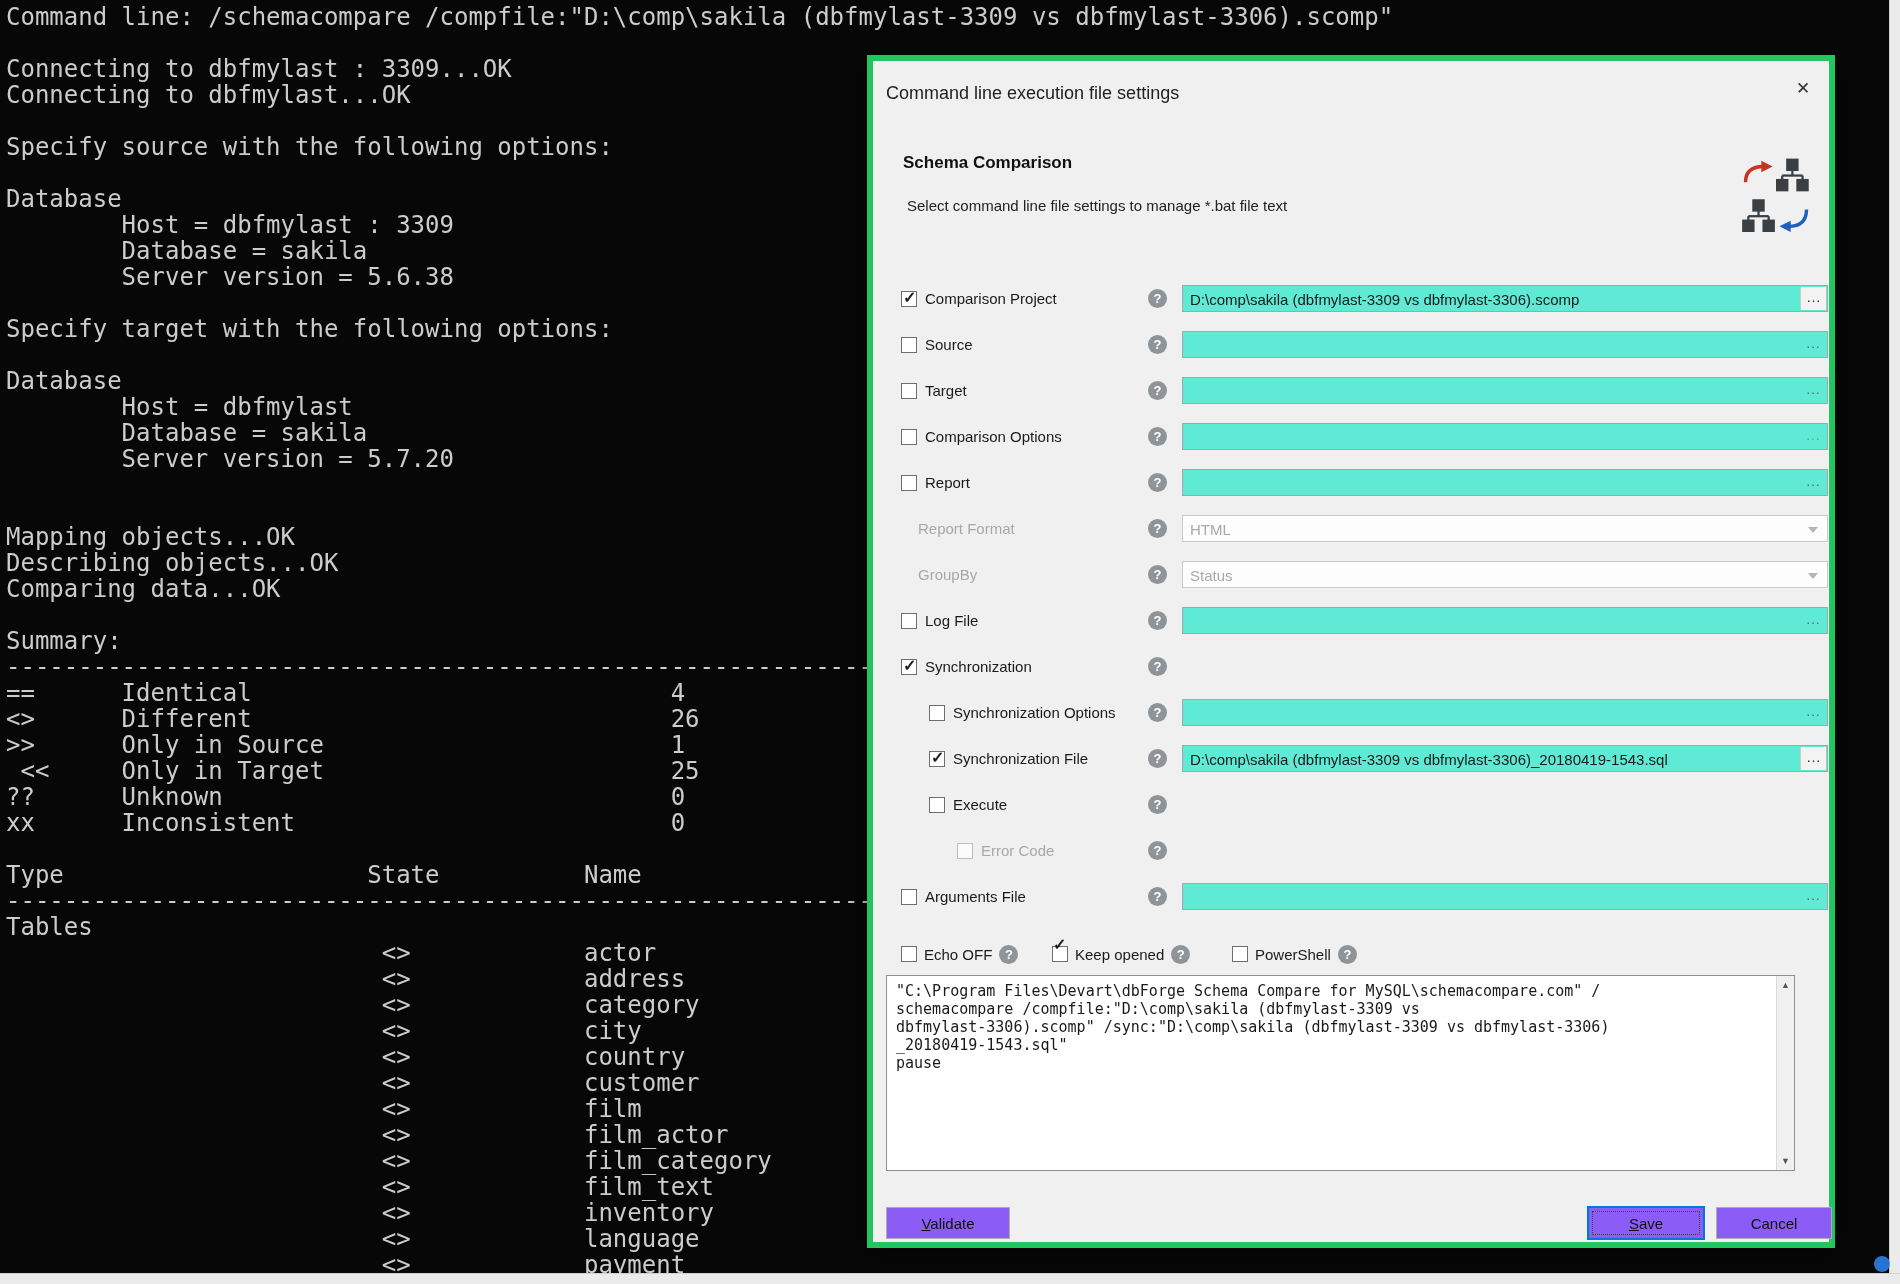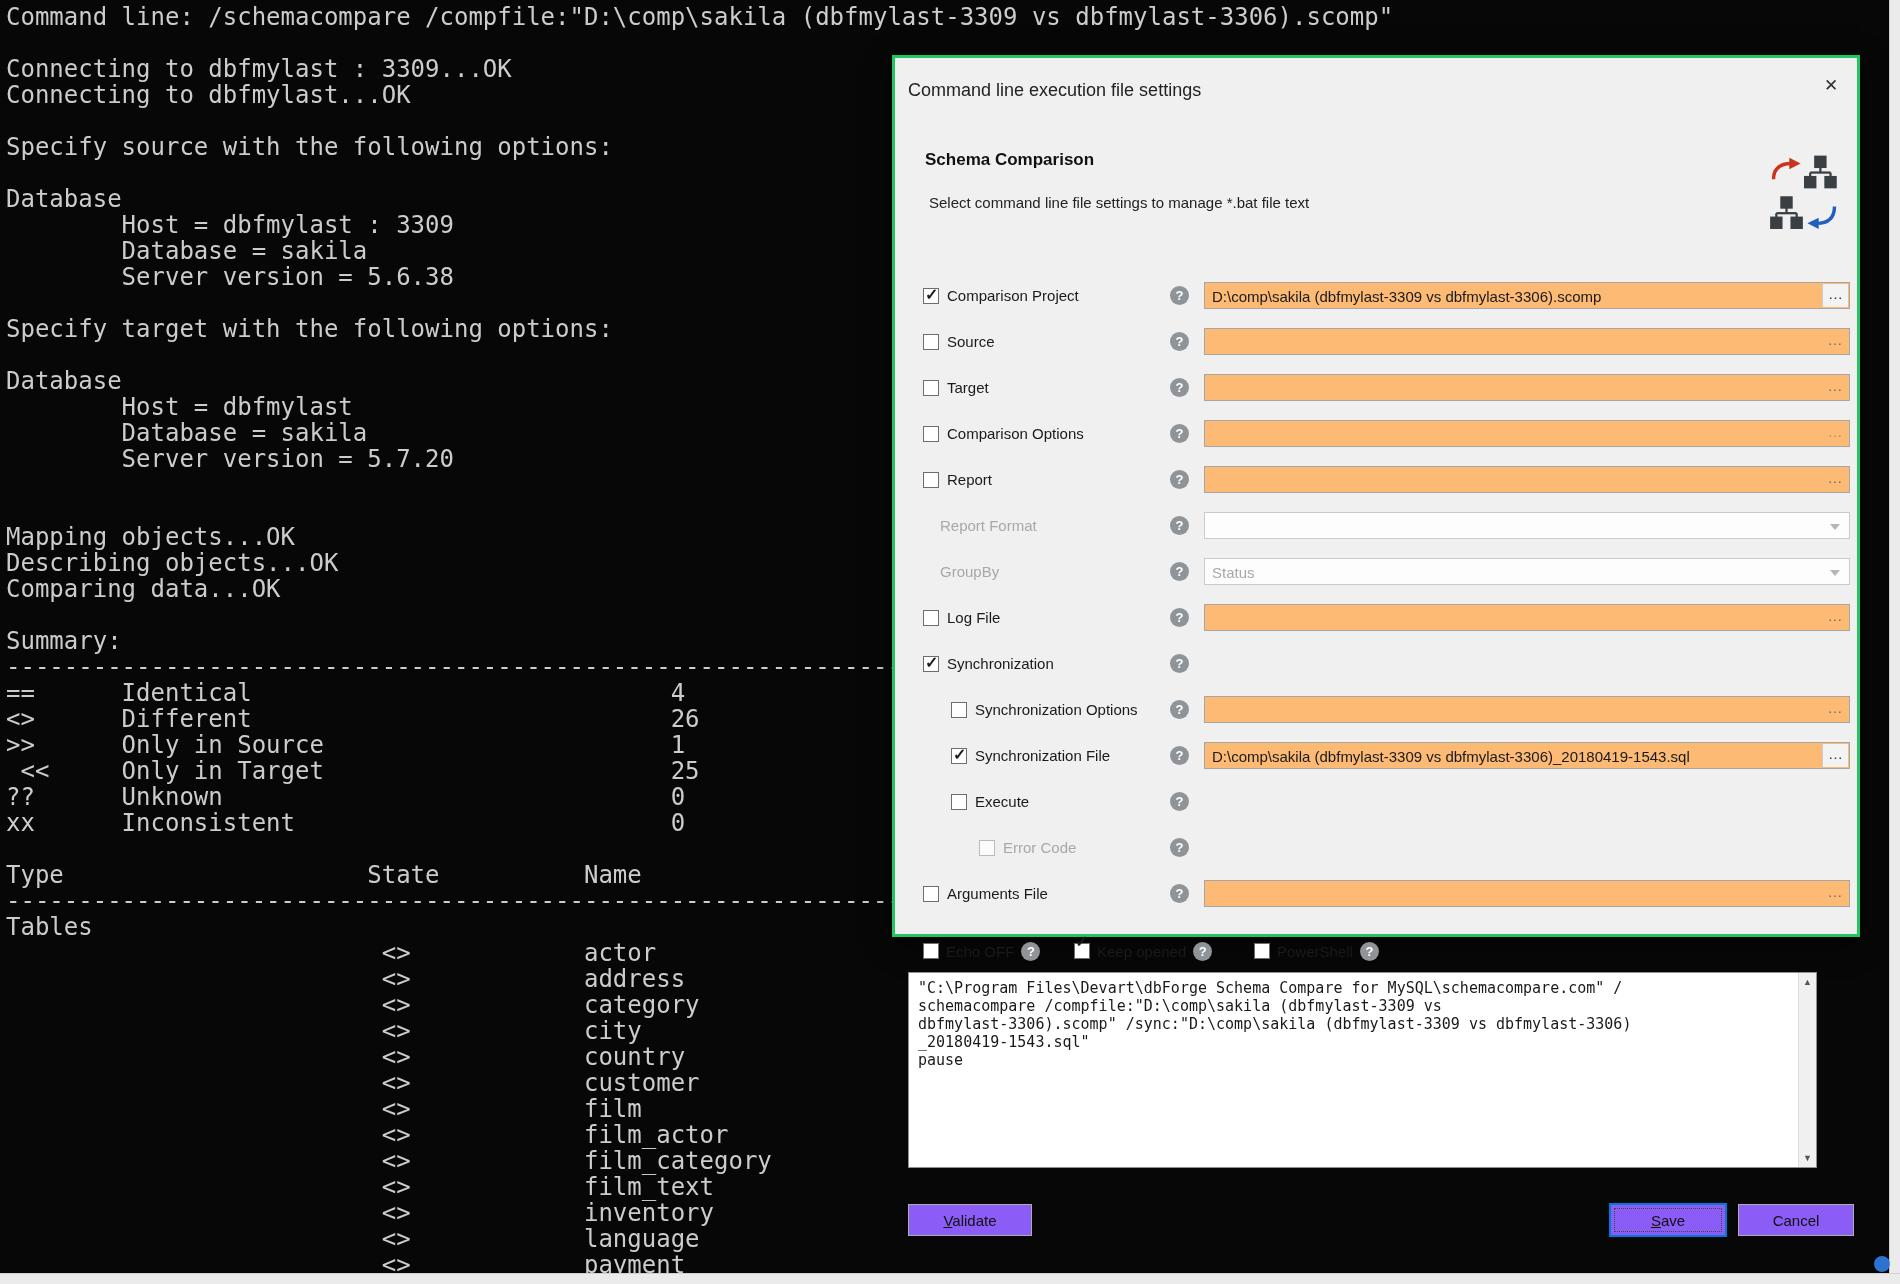--- a/index.html
+++ b/index.html
@@ -18,24 +18,24 @@
     color: #cccccc; white-space: pre;
   }
 
   
   .edge-right { position:absolute; right:0; top:0; width:11px; height:100%; background:#ebebeb; border-left:1px solid #d2d2d2; }
   .edge-bottom { position:absolute; left:0; bottom:0; width:100%; height:11px; background:#ebebeb; border-top:1px solid #d2d2d2; }
   .cursor-dot { position:absolute; left:1874px; top:1256px; width:16px; height:16px; border-radius:50%; background:#2f7fe8; opacity:.9; }
 
   
   .dialog {
-    position: absolute; left: 892px; top: 55px;
-    width: 968px; height: 882px;
+    position: absolute; left: 867px; top: 55px;
+    width: 968px; height: 1193px;
     background: #f0f0f0;
-    border: 3px solid #22c55e;
+    border: 6px solid #22c55e;
     box-shadow: 0 6px 24px rgba(0,0,0,.5);
     color: #1a1a1a;
   }
   .dlg-title { position:absolute; left:13px; top:22px; font-size:18px; color:#222; }
   .dlg-close {
     position:absolute; right:10px; top:12px; width:32px; height:30px;
     background:transparent; border:none; font-size:17px; color:#333; cursor:default;
     font-family: inherit;
   }
   .dlg-heading { position:absolute; left:30px; top:92px; font-size:17px; font-weight:bold; color:#111; }
@@ -61,21 +61,21 @@
 
   .help {
     position:absolute; left:275px; top:5px; width:19px; height:19px;
     border-radius:50%; background:#8f9499; color:#fff;
     font-size:13px; line-height:19px; text-align:center; font-weight:bold;
   }
   .help.inline { position:static; display:inline-block; flex:none; }
 
   .field, .select {
     position:absolute; left:309px; top:1px; width:646px; height:27px;
-    background:#fdba74; border:1px solid #a6a6a6;
+    background:#5eead4; border:1px solid #a6a6a6;
   }
   .ftext {
     position:absolute; left:7px; right:30px; top:5px;
     font-size:15px; white-space:nowrap; overflow:hidden; color:#1a1a1a;
   }
   .browse {
     position:absolute; right:1px; top:1px; width:26px; height:23px;
     text-align:center; color:#6a6a6a; line-height:20px; font-size:15px;
   }
   .browse.bb { border-left:1px solid #cccccc; background:#f3f3f3; color:#333; }
@@ -267,20 +267,21 @@
       <span class="field">
         <span class="ftext"></span>
         <span class="browse">…</span>
       </span>
     </div>
 
     <div class="row nocheck disabled">
       <span class="lbl">Report Format</span>
       <span class="help">?</span>
       <span class="select">
+        <span class="ftext">HTML</span>
         <span class="sel-arrow"></span>
       </span>
     </div>
 
     <div class="row nocheck disabled">
       <span class="lbl">GroupBy</span>
       <span class="help">?</span>
       <span class="select">
         <span class="ftext">Status</span>
         <span class="sel-arrow"></span>

